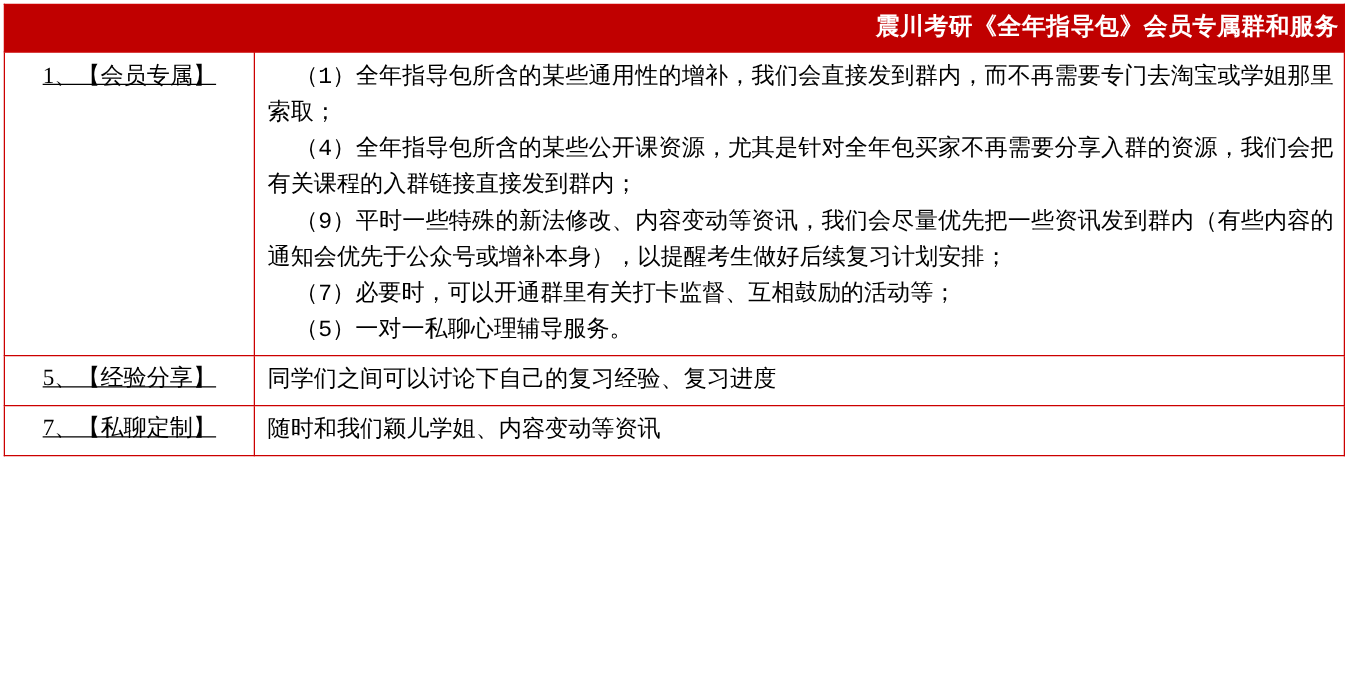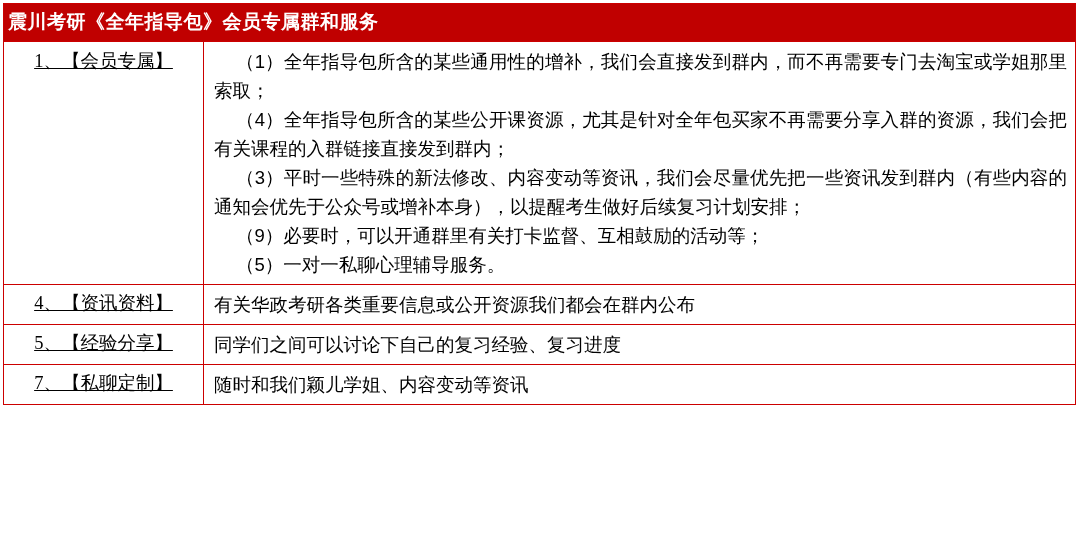--- a/index.html
+++ b/index.html
@@ -27,21 +27,21 @@
     table-layout: fixed;
   }
   table.main-table td {
     border: 1px solid #cc0000;
     vertical-align: top;
     padding: 0;
   }
   .title-cell {
     background: #c00000;
     color: #ffffff;
-    text-align: left;
+    text-align: right;
     font-weight: bold;
     font-size: 19px;
     line-height: 24px;
     padding: 6px 4px 7px 4px !important;
     letter-spacing: 0.5px;
     font-family: "Liberation Sans", "DejaVu Sans", sans-serif;
     margin-left: 11px;
   }
   .label-cell {
     width: 200px;
@@ -53,21 +53,21 @@
     white-space: nowrap;
     font-family: "Liberation Serif", "DejaVu Serif", serif;
     text-decoration: underline;
   }
   .content-cell {
     font-size: 18.5px;
     line-height: 29px;
     color: #000000;
     padding: 5px 8px 5px 10px !important;
     text-align: justify;
-    font-family: Liberation Sans, sans-serif;
+    font-family: Liberation Mono, monospace;
   }
   .content-cell p {
     margin: 0;
     padding: 0;
     text-indent: 0;
   }
   .content-cell.indented p {
     text-indent: 22px;
   }
   .row-tall .label-cell {
@@ -85,29 +85,23 @@
     </colgroup>
     <tbody>
       <tr>
         <td class="title-cell" colspan="2">震川考研《全年指导包》会员专属群和服务</td>
       </tr>
       <tr class="row-tall">
         <td class="label-cell">1、【会员专属】</td>
         <td class="content-cell indented">
           <p>（1）全年指导包所含的某些通用性的增补，我们会直接发到群内，而不再需要专门去淘宝或学姐那里索取；</p>
           <p>（4）全年指导包所含的某些公开课资源，尤其是针对全年包买家不再需要分享入群的资源，我们会把有关课程的入群链接直接发到群内；</p>
-          <p>（3）平时一些特殊的新法修改、内容变动等资讯，我们会尽量优先把一些资讯发到群内（有些内容的通知会优先于公众号或增补本身），以提醒考生做好后续复习计划安排；</p>
-          <p>（9）必要时，可以开通群里有关打卡监督、互相鼓励的活动等；</p>
+          <p>（9）平时一些特殊的新法修改、内容变动等资讯，我们会尽量优先把一些资讯发到群内（有些内容的通知会优先于公众号或增补本身），以提醒考生做好后续复习计划安排；</p>
+          <p>（7）必要时，可以开通群里有关打卡监督、互相鼓励的活动等；</p>
           <p>（5）一对一私聊心理辅导服务。</p>
-        </td>
-      </tr>
-      <tr>
-        <td class="label-cell">4、【资讯资料】</td>
-        <td class="content-cell">
-          <p>有关华政考研各类重要信息或公开资源我们都会在群内公布</p>
         </td>
       </tr>
       <tr>
         <td class="label-cell">5、【经验分享】</td>
         <td class="content-cell">
           <p>同学们之间可以讨论下自己的复习经验、复习进度</p>
         </td>
       </tr>
       <tr>
         <td class="label-cell">7、【私聊定制】</td>

